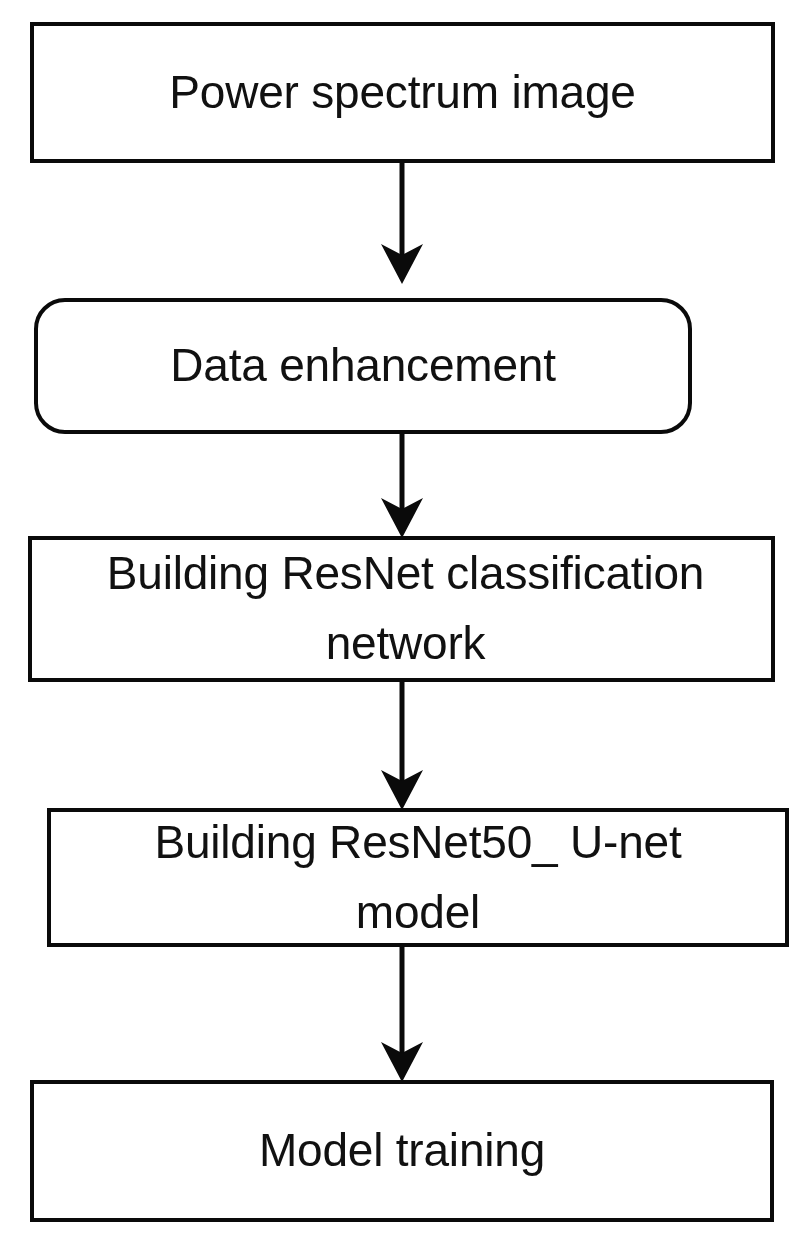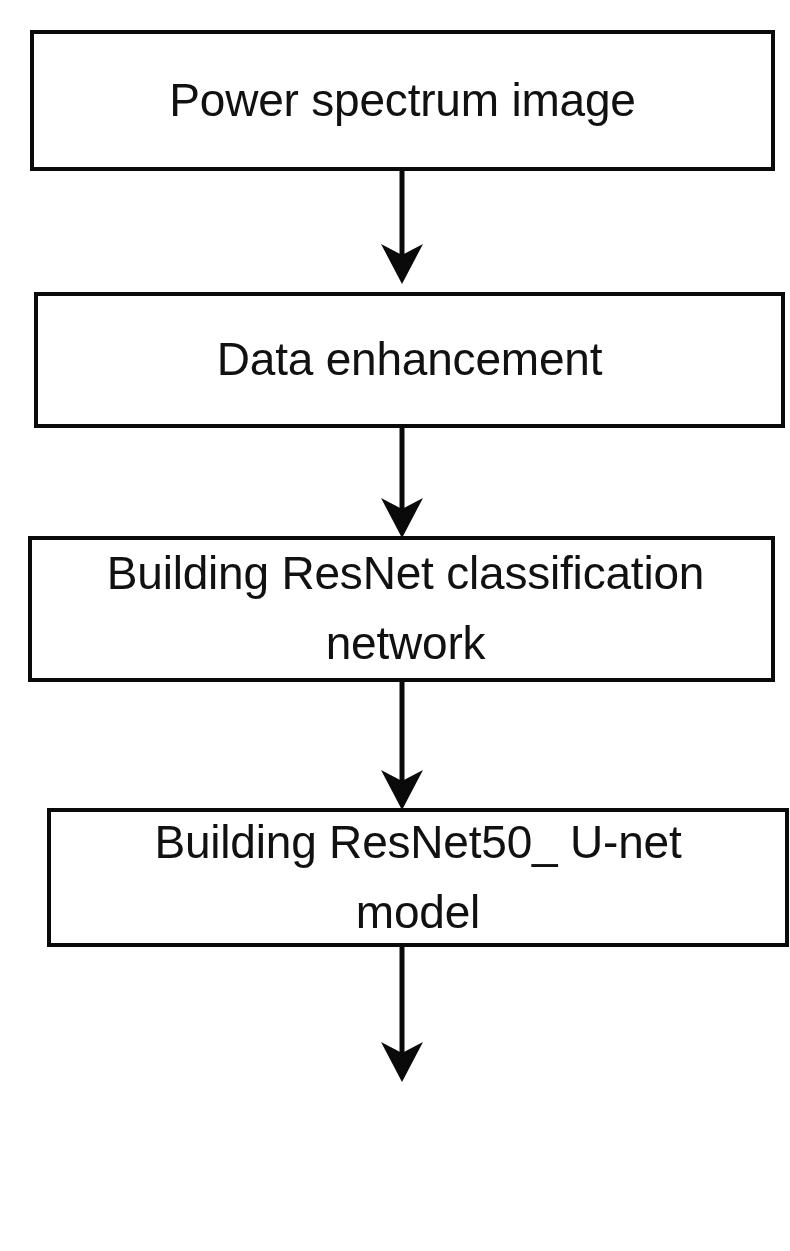--- a/index.html
+++ b/index.html
@@ -65,32 +65,35 @@
         <path d="M 402 284 L 381 244 L 402 255 L 423 244 Z" class="arrow-head" fill="#0a0a0a"></path>
         <line x1="402" y1="418" x2="402" y2="513" class="arrow-shaft" stroke="#0a0a0a"></line>
         <path d="M 402 538 L 381 498 L 402 509 L 423 498 Z" class="arrow-head" fill="#0a0a0a"></path>
         <line x1="402" y1="682" x2="402" y2="785" class="arrow-shaft" stroke="#0a0a0a"></line>
         <path d="M 402 810 L 381 770 L 402 781 L 423 770 Z" class="arrow-head" fill="#0a0a0a"></path>
         <line x1="402" y1="947" x2="402" y2="1057" class="arrow-shaft" stroke="#0a0a0a"></line>
         <path d="M 402 1082 L 381 1042 L 402 1053 L 423 1042 Z" class="arrow-head" fill="#0a0a0a"></path>
       </svg>
     </div>
 
-  <div class="node" id="node-box-1" style="left: 30px; top: 30px; width: 745px; height: 141px; border-color: rgb(10, 10, 10);">
+  <div class="node" id="node-box-1" style="left: 30px; top: 22px; width: 745px; height: 141px; border-color: rgb(10, 10, 10);">
     <span class="node-label">Power spectrum image</span>
   </div>
 
-  <div class="node" id="node-box-2" style="left: 34px; top: 292px; width: 751px; height: 136px; border-color: rgb(10, 10, 10);">
+  <div class="node" id="node-box-2" style="left: 34px; top: 298px; width: 658px; height: 136px; border-color: rgb(10, 10, 10); border-radius: 31px;">
     <span class="node-label">Data enhancement</span>
   </div>
 
   <div class="node" id="node-box-3" style="left: 28px; top: 536px; width: 747px; height: 146px; border-color: rgb(10, 10, 10); padding-left: 8px;">
     <span class="node-label">Building ResNet classification
 network</span>
   </div>
 
   <div class="node" id="node-box-4" style="left: 47px; top: 808px; width: 742px; height: 139px; border-color: rgb(10, 10, 10);">
     <span class="node-label">Building ResNet50_ U-net
 model</span>
   </div>
 
+  <div class="node" id="node-box-5" style="left: 30px; top: 1080px; width: 744px; height: 142px; border-color: rgb(10, 10, 10);">
+    <span class="node-label">Model training</span>
+  </div>
 
 </div>
 
 </body></html>

